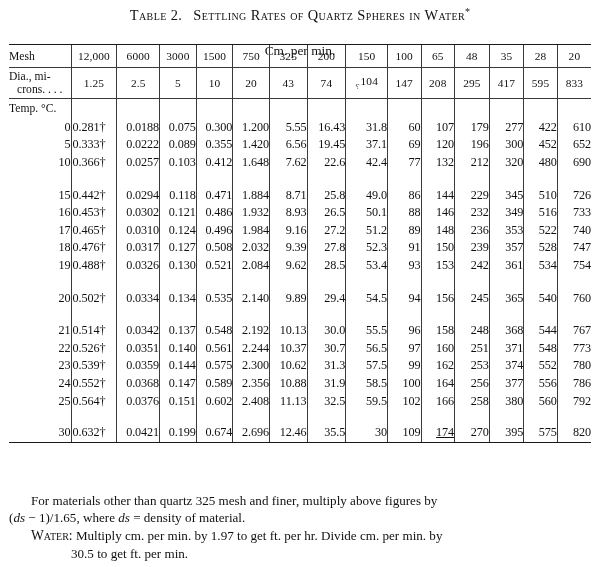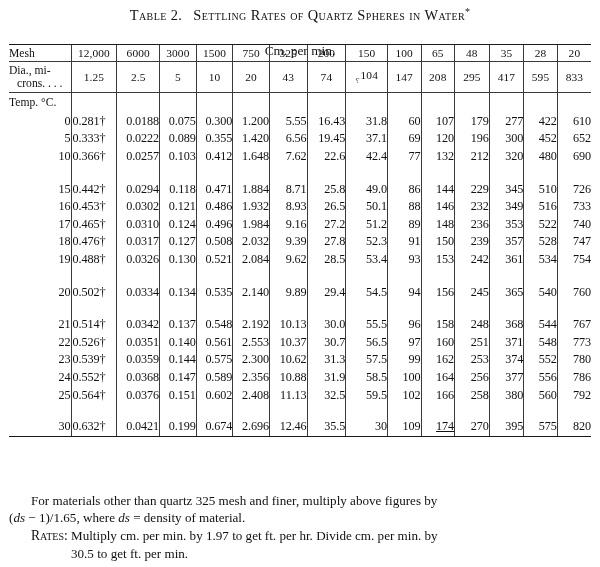--- a/index.html
+++ b/index.html
@@ -82,21 +82,21 @@
     line-height: 1.12;
     padding-top: 2px;
     padding-bottom: 2px;
   }
   .hdr-label .ind { display: block; text-align: center; }
   .hdr-num {
     text-align: center;
     font-size: 11.4px;
     letter-spacing: 0.1px;
   }
-  .row-hdr { height: 17px; }
+  .row-hdr { height: 23px; }
   .row-dia { height: 31px; }
   .row-temp { height: 20px; }
 
   
   .rowlabel {
     text-align: right;
     padding-right: 13px;
     font-size: 12.2px;
   }
   td.dcell {
@@ -440,21 +440,21 @@
             <td class="dcell vsep">368</td>
             <td class="dcell vsep">544</td>
             <td class="dcell vsep">767</td>
           </tr>
           <tr class="drow">
             <td class="rowlabel">22</td>
             <td class="dcell first vsep">0.526†</td>
             <td class="dcell vsep">0.0351</td>
             <td class="dcell vsep">0.140</td>
             <td class="dcell vsep">0.561</td>
-            <td class="dcell vsep">2.553</td>
+            <td class="dcell vsep">2.244</td>
             <td class="dcell vsep">10.37</td>
             <td class="dcell vsep">30.7</td>
             <td class="dcell vsep">56.5</td>
             <td class="dcell vsep">97</td>
             <td class="dcell vsep">160</td>
             <td class="dcell vsep">251</td>
             <td class="dcell vsep">371</td>
             <td class="dcell vsep">548</td>
             <td class="dcell vsep">773</td>
           </tr>
@@ -543,17 +543,17 @@
             <td class="dcell vsep" style="border-bottom: 1.9px solid rgb(26, 26, 26); padding-bottom: 2px;">575</td>
             <td class="dcell vsep" style="border-bottom: 1.9px solid rgb(26, 26, 26); padding-bottom: 2px;">820</td>
           </tr>
         </tbody>
     </table>
   </div>
 
   <div class="notes">
     <div class="note-para">For materials other than quartz 325 mesh and finer, multiply above figures by</div>
     <div class="note-para2"><span>(</span><span class="ital">ds</span><span> − 1)/1.65, where </span><span class="ital">ds</span><span> = density of material.</span></div>
-    <div class="note-line3"><span class="note-kw">Rates:</span> <span>Multiply cm. per min. by 1.97 to get ft. per hr.   Divide cm. per min. by</span></div>
+    <div class="note-line3"><span class="note-kw">Water:</span> <span>Multiply cm. per min. by 1.97 to get ft. per hr.   Divide cm. per min. by</span></div>
     <div class="note-line4">30.5 to get ft. per min.</div>
   </div>
 
 </div>
 
 </body></html>

